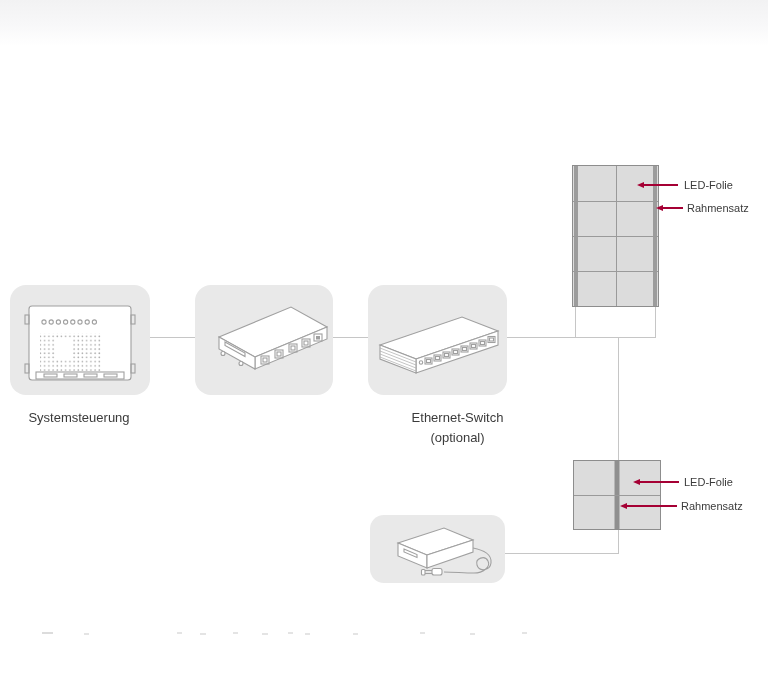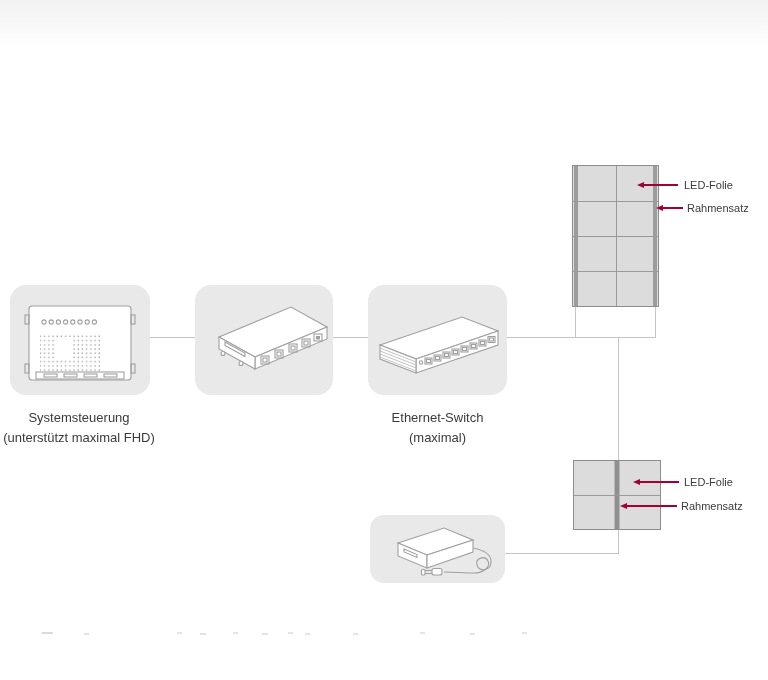--- a/index.html
+++ b/index.html
@@ -132,25 +132,24 @@
       <polygon class="face" points="34,34 47,39.5 47,42.5 34,37"></polygon>
       <rect class="face" x="62" y="53.5" width="10" height="6.5" rx="2"></rect>
       <line class="ln" x1="62" y1="55.5" x2="55" y2="55.5"></line>
       <line class="ln" x1="62" y1="58.5" x2="55" y2="58.5"></line>
       <rect class="face" x="51.5" y="54.5" width="3.5" height="5.5" rx="1"></rect>
     </svg>
   </div>
 
   <div class="comp-label" style="left:0;top:408px;width:158px;">
     <div>Systemsteuerung</div>
-    <div>(unterstützt maximal FHD)</div>
-  </div>
-  <div class="comp-label" style="left:368px;top:408px;width:139px;">
+  </div>
+  <div class="comp-label" style="left:388px;top:408px;width:139px;">
     <div>Ethernet-Switch</div>
-    <div>(maximal)</div>
+    <div>(optional)</div>
   </div>
 
   <div class="cline" style="left:150px;top:337px;width:45px;height:1.4px;"></div>
   <div class="cline" style="left:333px;top:337px;width:35px;height:1.4px;"></div>
   <div class="cline" style="left:507px;top:337px;width:149px;height:1.4px;"></div>
   <div class="cline" style="left:574.5px;top:307px;width:1.4px;height:31px;"></div>
   <div class="cline" style="left:654.5px;top:307px;width:1.4px;height:31px;"></div>
   <div class="cline" style="left:617.5px;top:338px;width:1.4px;height:122px;"></div>
   <div class="cline" style="left:617.5px;top:530px;width:1.4px;height:23px;"></div>
   <div class="cline" style="left:505px;top:552.5px;width:114px;height:1.4px;"></div>

